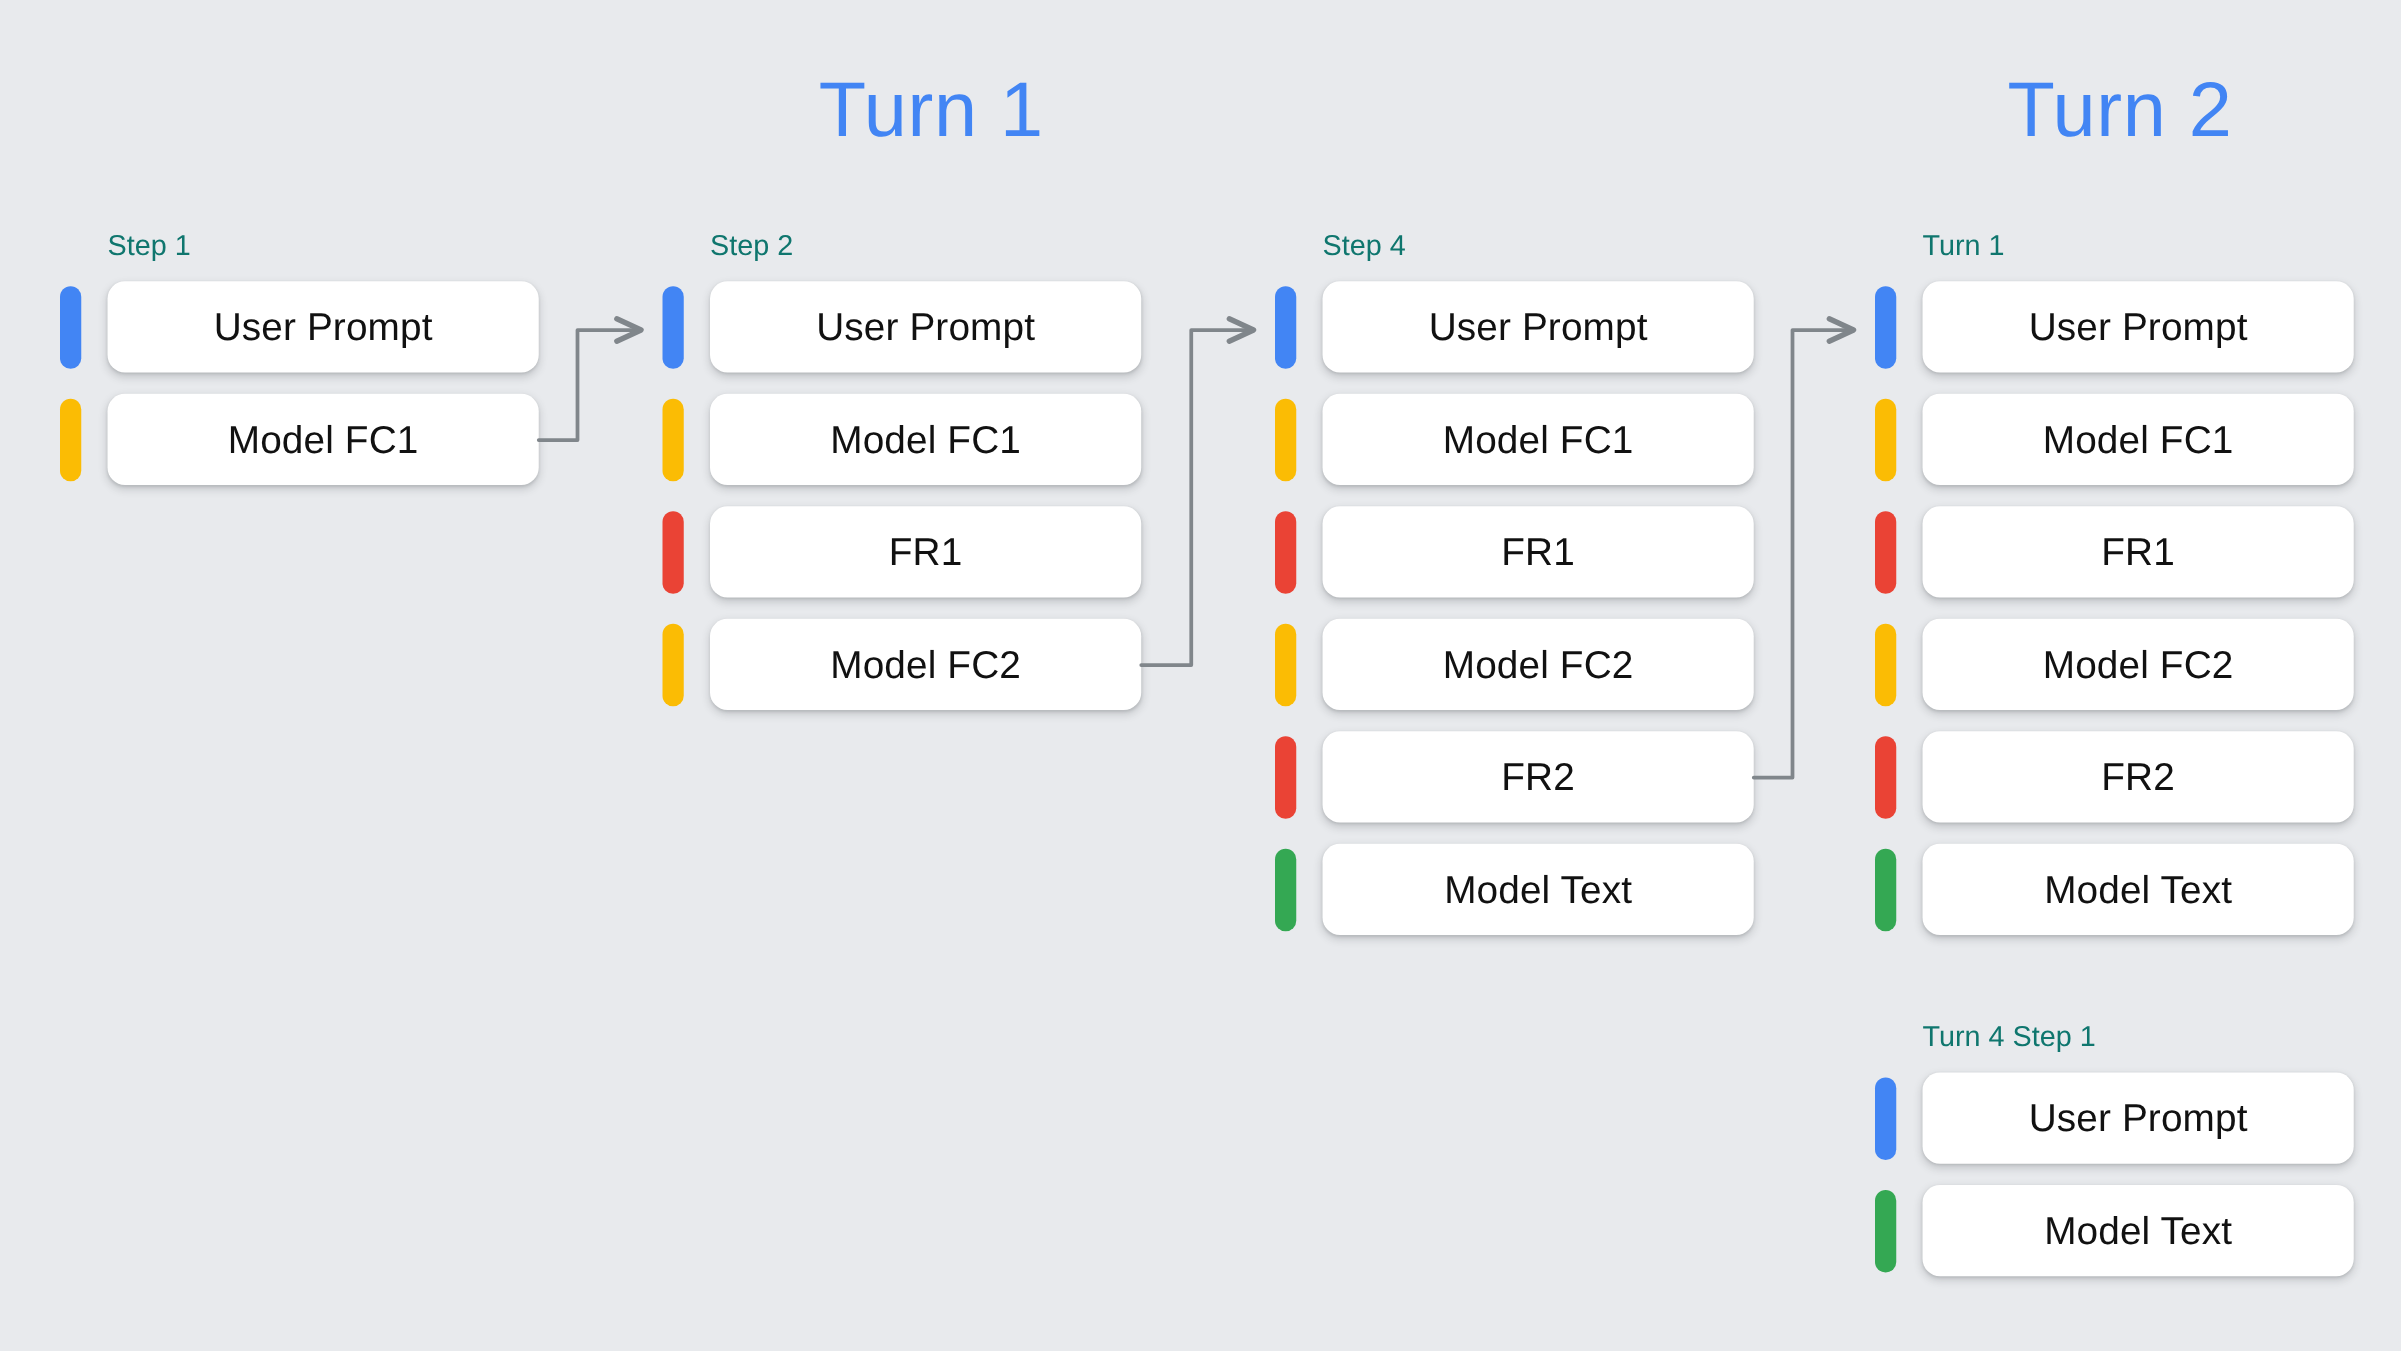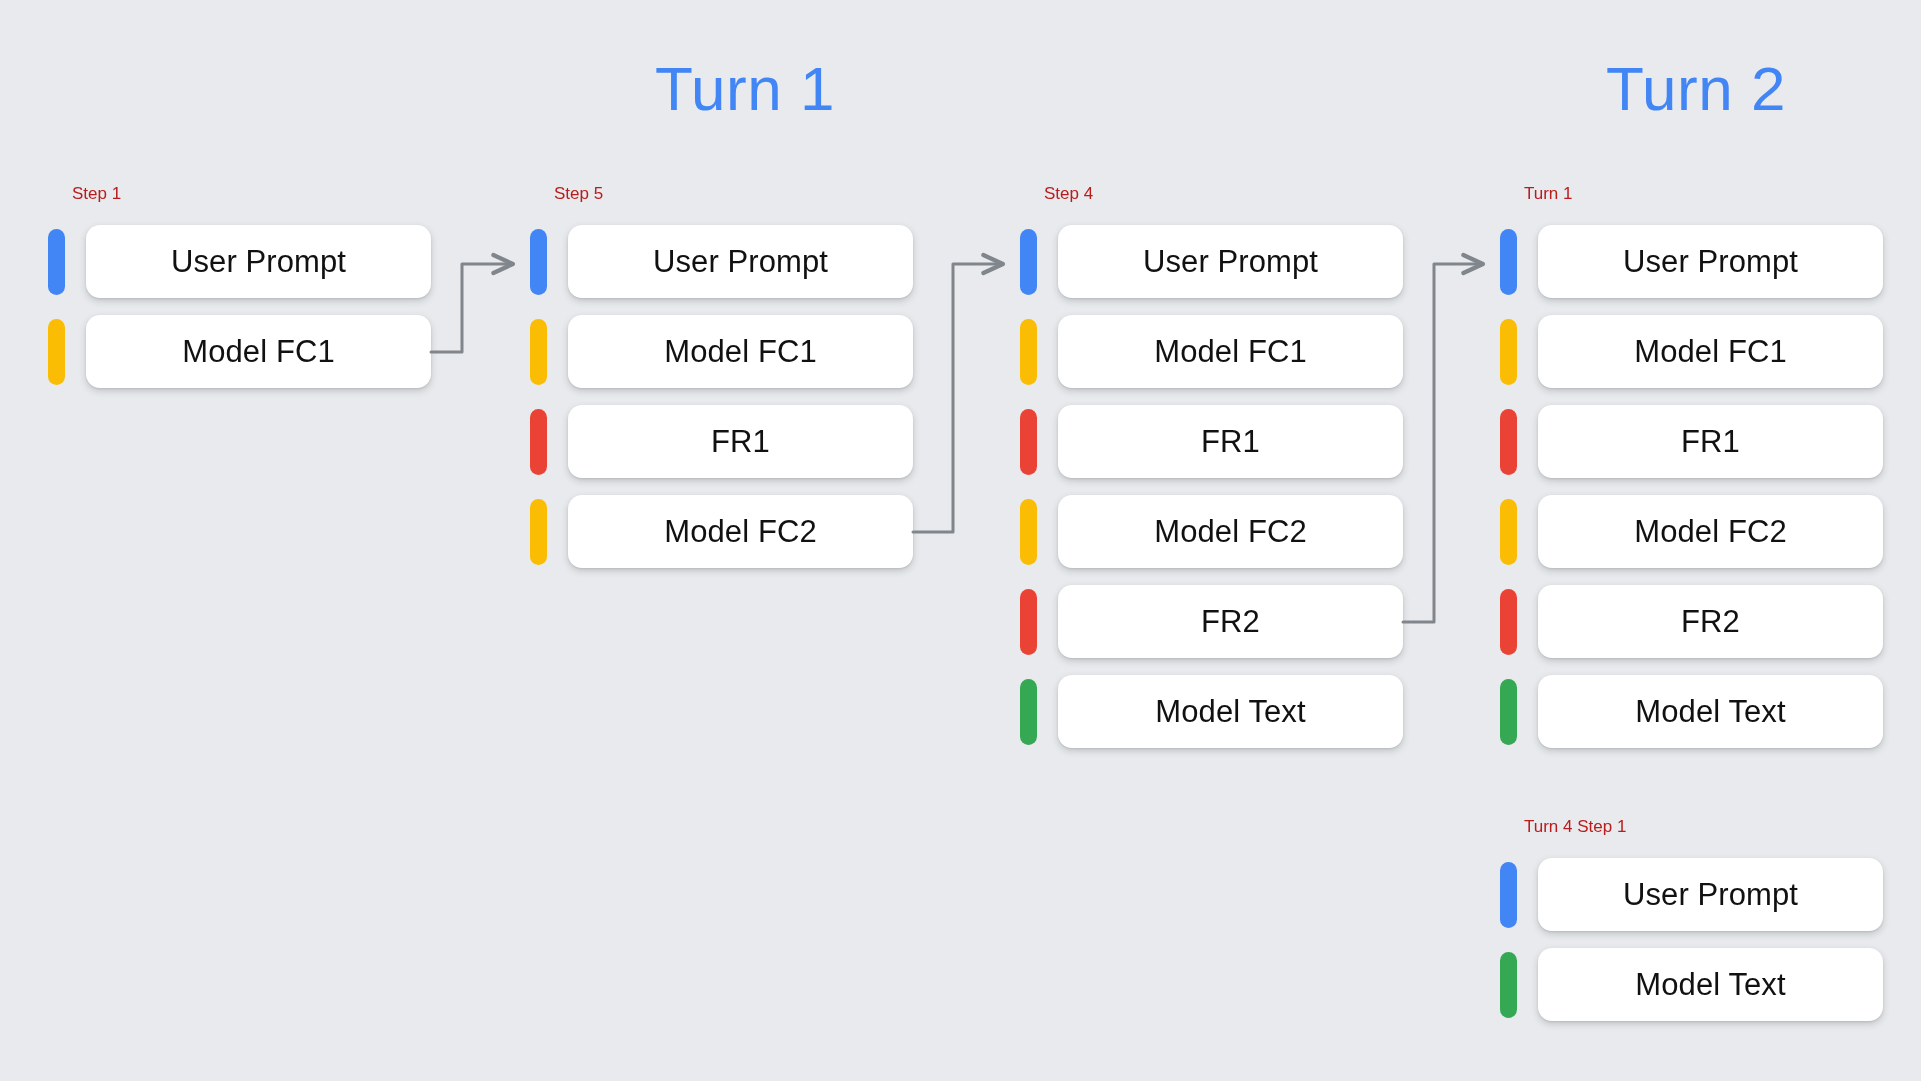--- a/index.html
+++ b/index.html
@@ -31,24 +31,24 @@
     white-space: nowrap;
   }
 
   
   .column {
     position: absolute;
     width: 400px;
   }
   .col-label {
     position: absolute;
-    left: 24px;
+    left: 38px;
     top: -40px;
-    font-size: 17px;
-    color: #b91c1c;
+    font-size: 23px;
+    color: #0f766e;
     font-weight: 400;
     white-space: nowrap;
     line-height: 1;
   }
 
   
   .row {
     position: absolute;
     left: 0;
     height: 73px;
@@ -118,21 +118,21 @@
 
     <div class="row" style="top:90px;">
       <div class="bar" style="background:#fbbc04;"></div>
       <div class="card">
         <span class="card-label">Model FC1</span>
       </div>
     </div>
   </div>
 
   <div class="column w-c2" style="left:530px; top:225px;">
-    <div class="col-label">Step 5</div>
+    <div class="col-label">Step 2</div>
 
     <div class="row" style="top:0px;">
       <div class="bar" style="background:#4285f4;"></div>
       <div class="card">
         <span class="card-label">User Prompt</span>
       </div>
     </div>
 
     <div class="row" style="top:90px;">
       <div class="bar" style="background:#fbbc04;"></div>

